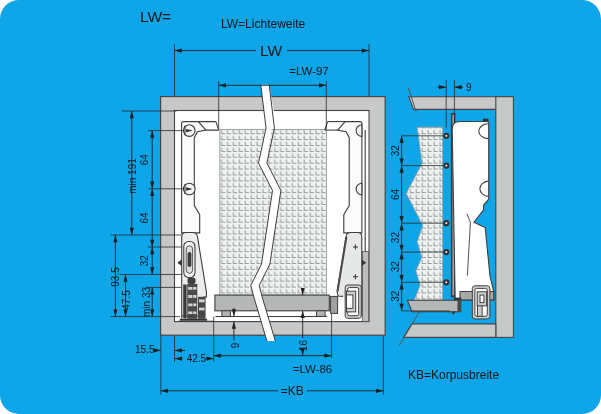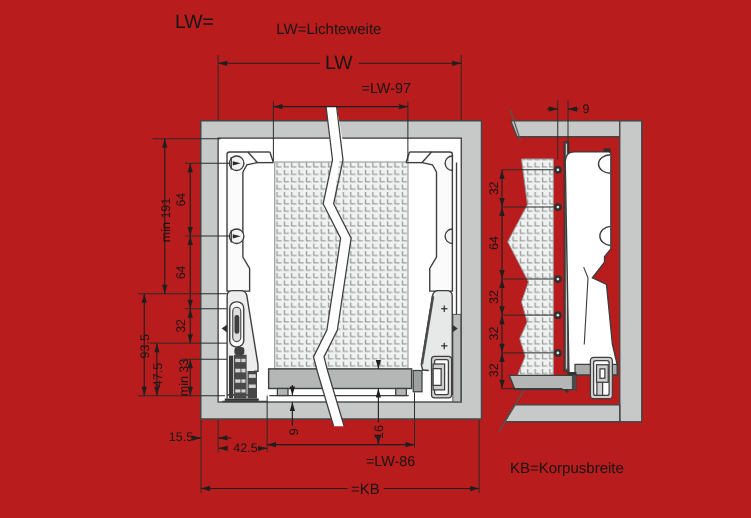--- a/index.html
+++ b/index.html
@@ -1,16 +1,16 @@
 <!DOCTYPE html>
 <html><head>
 <meta charset="utf-8">
 <style>
 html,body{margin:0;padding:0;background:#fff;}
-#page{position:relative;width:601px;height:414px;background:#b91c1c;overflow:hidden;}
+#page{position:relative;width:601px;height:414px;background:#0ea5e9;overflow:hidden;border-radius:19px;}
 svg{display:block;}
 text{font-family:"Liberation Sans",sans-serif;fill:#161616;}
 .ol{stroke:#3d3d3d;stroke-width:1.1;fill:none;}
 .dim{stroke:#1f1f1f;stroke-width:0.9;fill:none;}
 .ext{stroke:#2a2a2a;stroke-width:0.8;fill:none;}
 </style>
 </head>
 <body>
 <div id="page">
 <svg width="601" height="414" viewBox="0 0 601 414">

